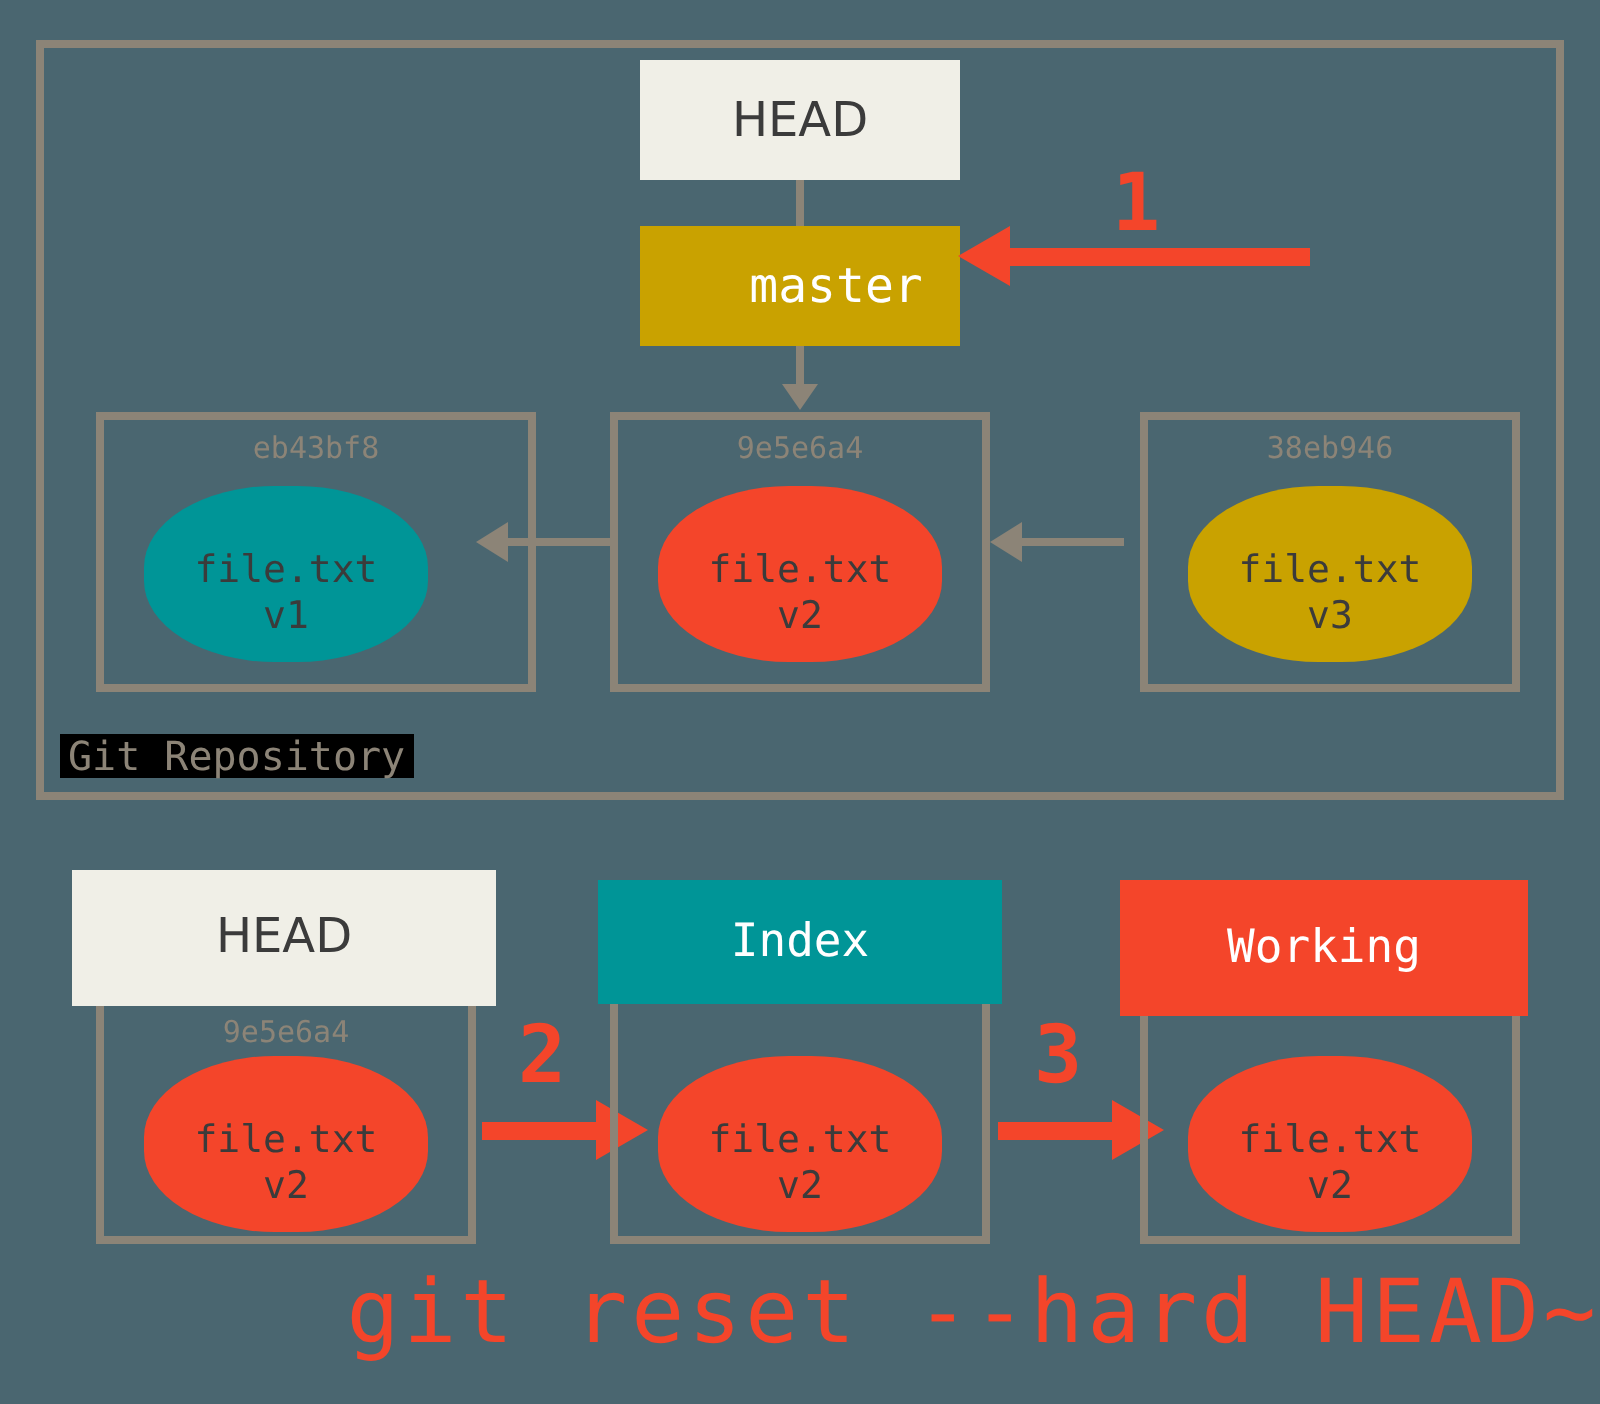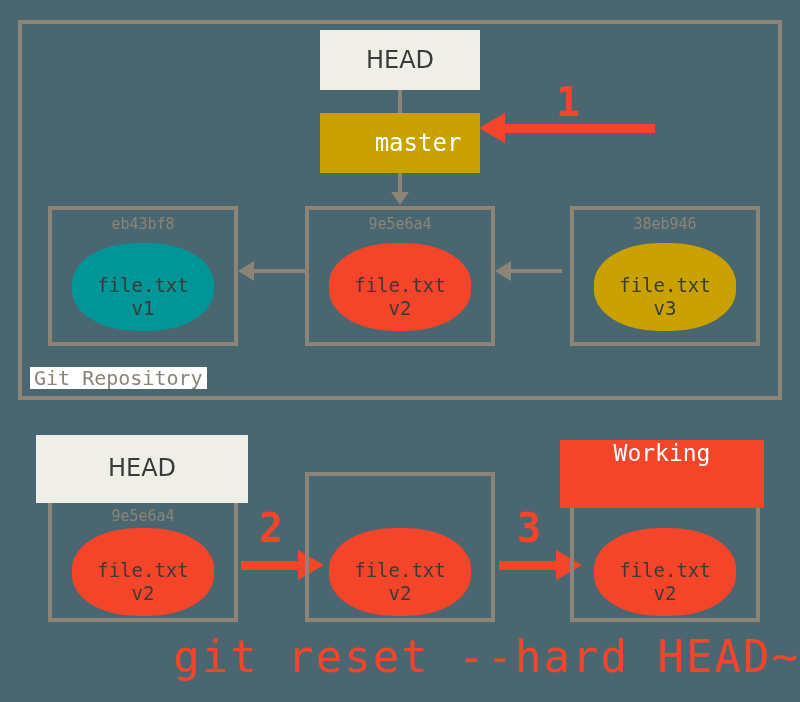--- a/index.html
+++ b/index.html
@@ -19,21 +19,21 @@
   .repo-frame{
     left:18px;top:20px;width:764px;height:380px;
     border:4px solid #8c8477;
   }
   .repo-label{
     left:30px;top:367px;
     color:#8c8477;
     font-size:20px;
     letter-spacing:0px;
     white-space:nowrap;
-    background:#ffffff;
+    background:#000000;
     padding:0 4px;
     line-height:22px;
   }
 
   
   .ref-box{
     display:flex;align-items:center;justify-content:center;
     text-align:center;
     line-height:1.12;
   }
@@ -106,21 +106,21 @@
   }
 
   
   .area-box{
     display:flex;align-items:center;justify-content:center;
     text-align:center;line-height:1.15;font-size:23px;
   }
   .area-head{background:#f0efe7;color:#3b3b3b;
     font-family:"DejaVu Sans","Liberation Sans",sans-serif;font-size:24px;}
   .area-index{background:#009597;color:#ffffff;}
-  .area-wd{background:#f4452a;color:#ffffff;justify-content:space-between;}
+  .area-wd{background:#f4452a;color:#ffffff;}
 
   
   .command{
     position:absolute;left:0;width:800px;top:634px;
     text-align:right;color:#f4452a;
     font-size:44px;line-height:46px;
     letter-spacing:2px;
   }
 </style>
 </head>
@@ -137,21 +137,21 @@
 
   <div class="abs vline" style="left:398px;top:90px;width:4px;height:23px;"></div>
 
   <div class="abs ref-box master-box">
     <span>master</span>
   </div>
 
   <div class="abs vline" style="left:398px;top:173px;width:4px;height:23px;"></div>
   <div class="abs tri-down" style="left:391px;top:192px;"></div>
 
-  <div class="abs commit-cell" style="left:48px;top:206px;width:190px;height:140px;text-decoration:underline;">
+  <div class="abs commit-cell" style="left:48px;top:206px;width:220px;height:140px;text-decoration:underline;">
     <div class="commit-hash">eb43bf8</div>
     <div class="blob" style="left:20px;top:33px;width:142px;height:88px;background:#009597;">
       <span class="fname">file.txt</span>
       <span class="ver">v1</span>
     </div>
   </div>
 
   <div class="abs hline" style="left:253px;top:269px;width:52px;height:4px;"></div>
   <div class="abs tri-left" style="left:238px;top:261px;"></div>
 
@@ -192,20 +192,23 @@
   <div class="red-num" style="left:259px;top:508px;">2</div>
   <div class="red-shaft" style="left:241px;top:561px;width:60px;"></div>
   <div class="red-head-right" style="left:298px;top:550px;"></div>
 
   <div class="abs commit-cell" style="left:305px;top:472px;width:190px;height:150px;">
     <div class="blob" style="left:20px;top:52px;width:142px;height:88px;background:#f4452a;">
       <span class="fname">file.txt</span>
       <span class="ver">v2</span>
     </div>
   </div>
+  <div class="abs area-box area-index" style="left:299px;top:440px;width:202px;height:62px;">
+    <span>Index</span>
+  </div>
 
   <div class="red-num" style="left:517px;top:508px;">3</div>
   <div class="red-shaft" style="left:499px;top:561px;width:60px;"></div>
   <div class="red-head-right" style="left:556px;top:550px;"></div>
 
   <div class="abs commit-cell" style="left:570px;top:472px;width:190px;height:150px;">
     <div class="blob" style="left:20px;top:52px;width:142px;height:88px;background:#f4452a;">
       <span class="fname">file.txt</span>
       <span class="ver">v2</span>
     </div>

